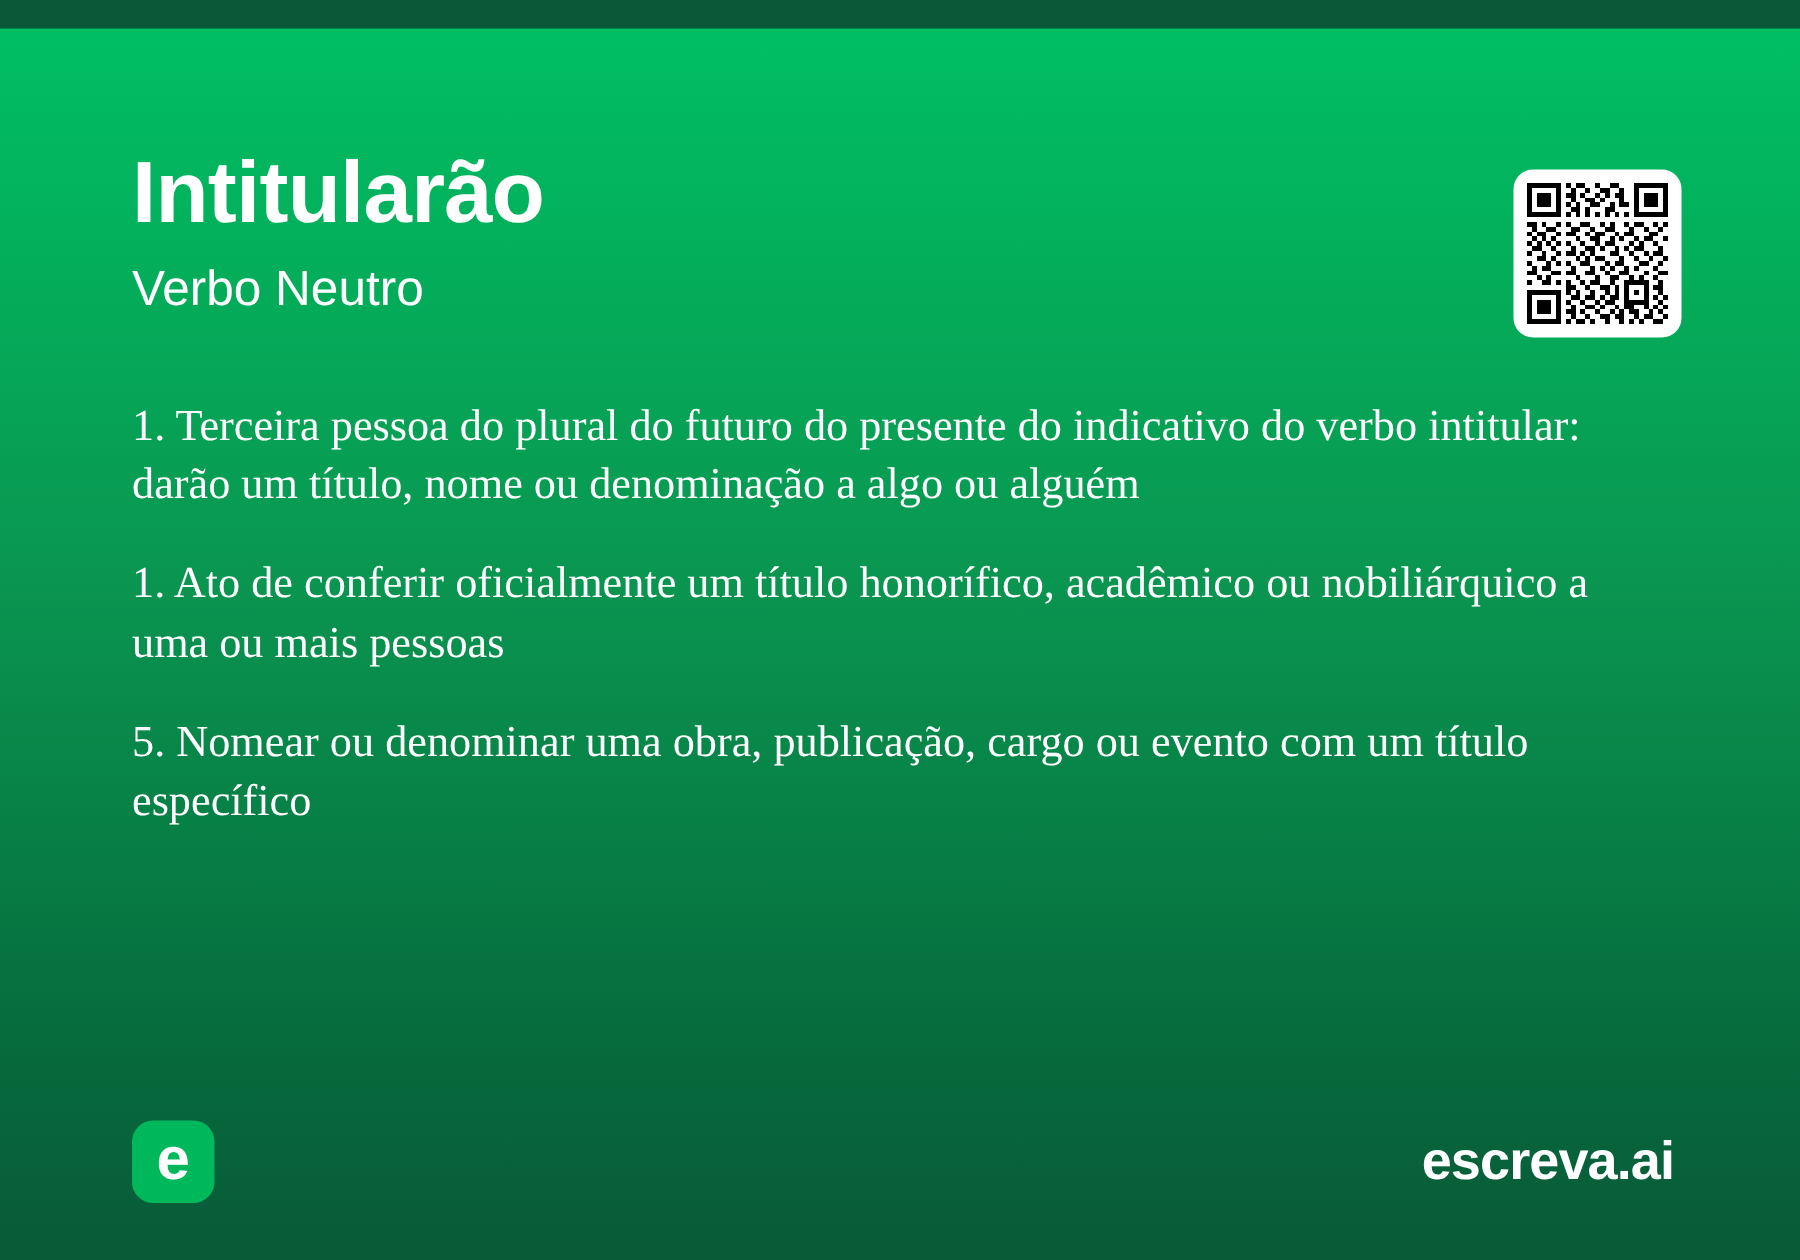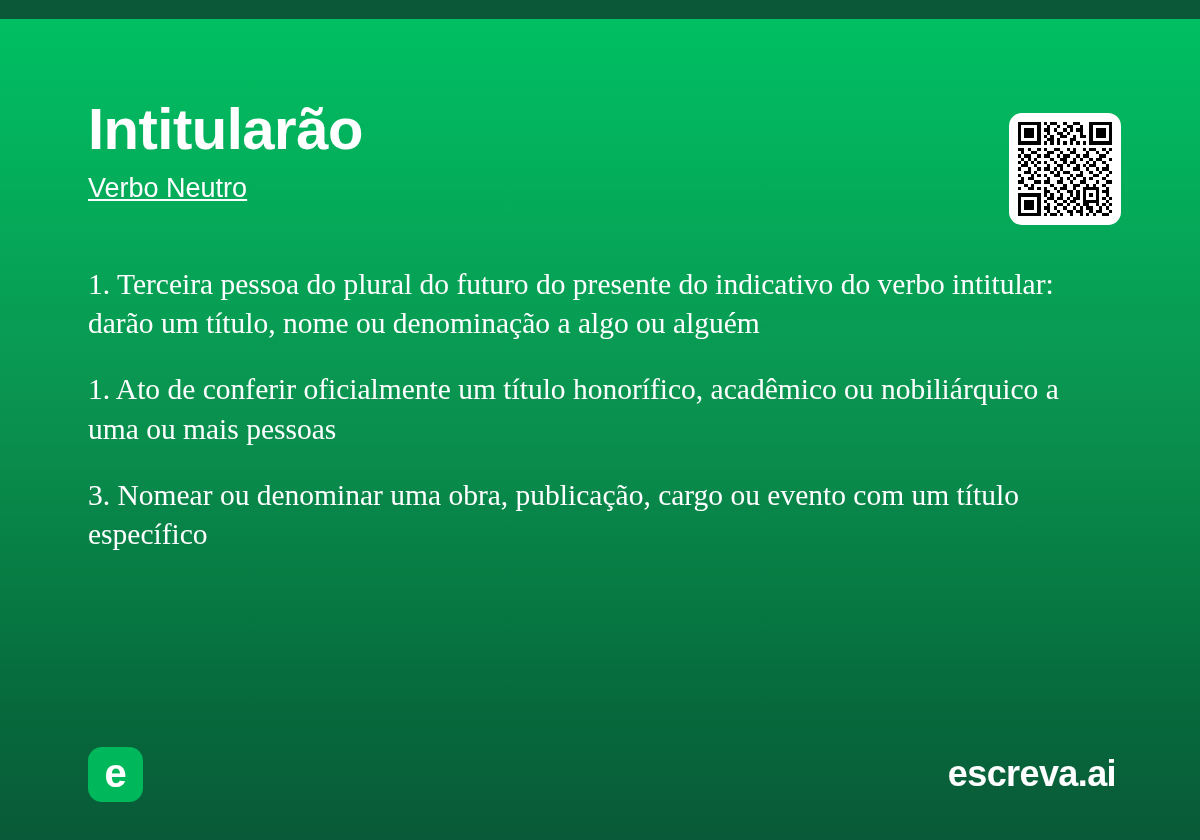--- a/index.html
+++ b/index.html
@@ -45,24 +45,23 @@
     font-size: 58px;
     font-weight: bold;
     letter-spacing: -0.5px;
     line-height: 1.05;
     white-space: nowrap;
   }
 
   #word-class {
     margin: 14px 0 0 0;
     color: #ffffff;
-    font-size: 27px;
+    font-size: 33px;
     font-weight: 500;
     line-height: 1.1;
-    text-decoration: underline;
   }
 
   
   #qr-wrap {
     position: absolute;
     right: 79px;
     top: 94px;
     width: 112px;
     height: 112px;
     background: #ffffff;
@@ -375,21 +374,21 @@
           <rect x="21" y="28" width="1" height="1"></rect>
         <rect x="23" y="28" width="1" height="1"></rect>
           <rect x="26" y="28" width="2" height="1"></rect>
       </g>
     </svg>
   </div>
 
   <div id="definitions">
     <p class="definition">1. Terceira pessoa do plural do futuro do presente do indicativo do verbo intitular: darão um título, nome ou denominação a algo ou alguém</p>
     <p class="definition">1. Ato de conferir oficialmente um título honorífico, acadêmico ou nobiliárquico a uma ou mais pessoas</p>
-    <p class="definition">3. Nomear ou denominar uma obra, publicação, cargo ou evento com um título específico</p>
+    <p class="definition">5. Nomear ou denominar uma obra, publicação, cargo ou evento com um título específico</p>
   </div>
 
   <div id="footer">
     <div id="brand-logo">
       <span id="brand-logo-letter">e</span>
     </div>
     <div id="brand-name">escreva.ai</div>
   </div>
 
 </div>

